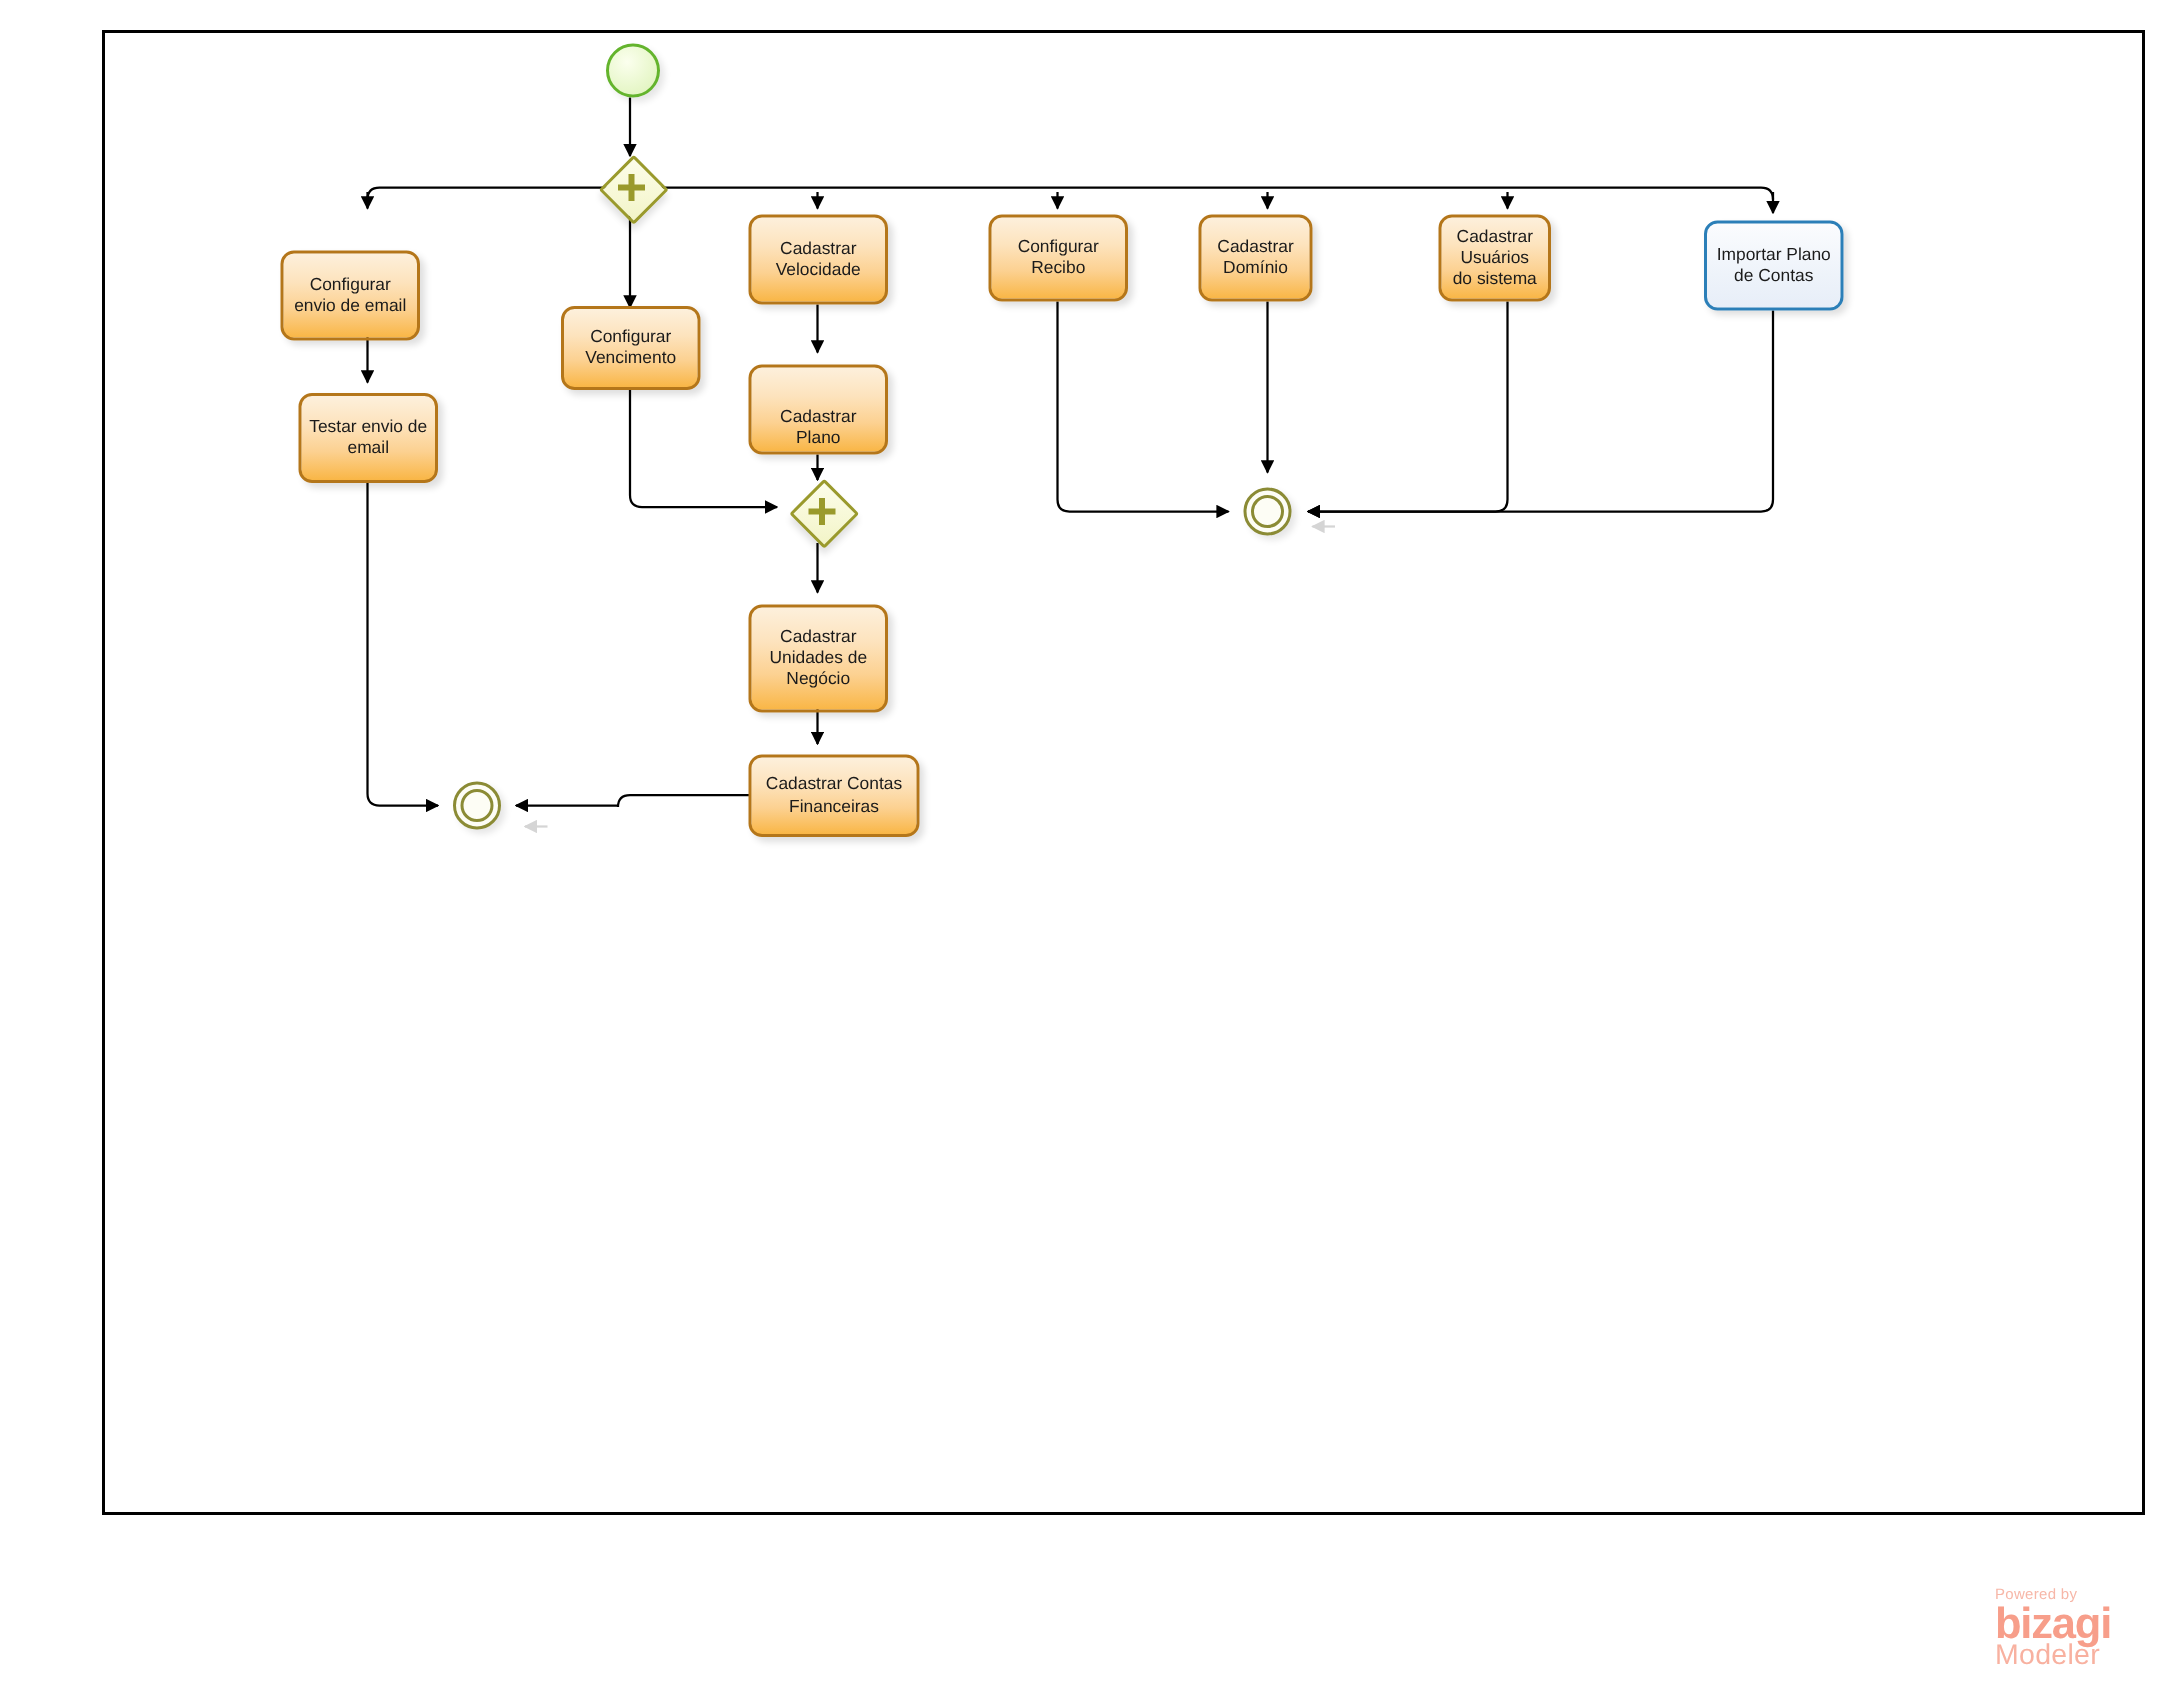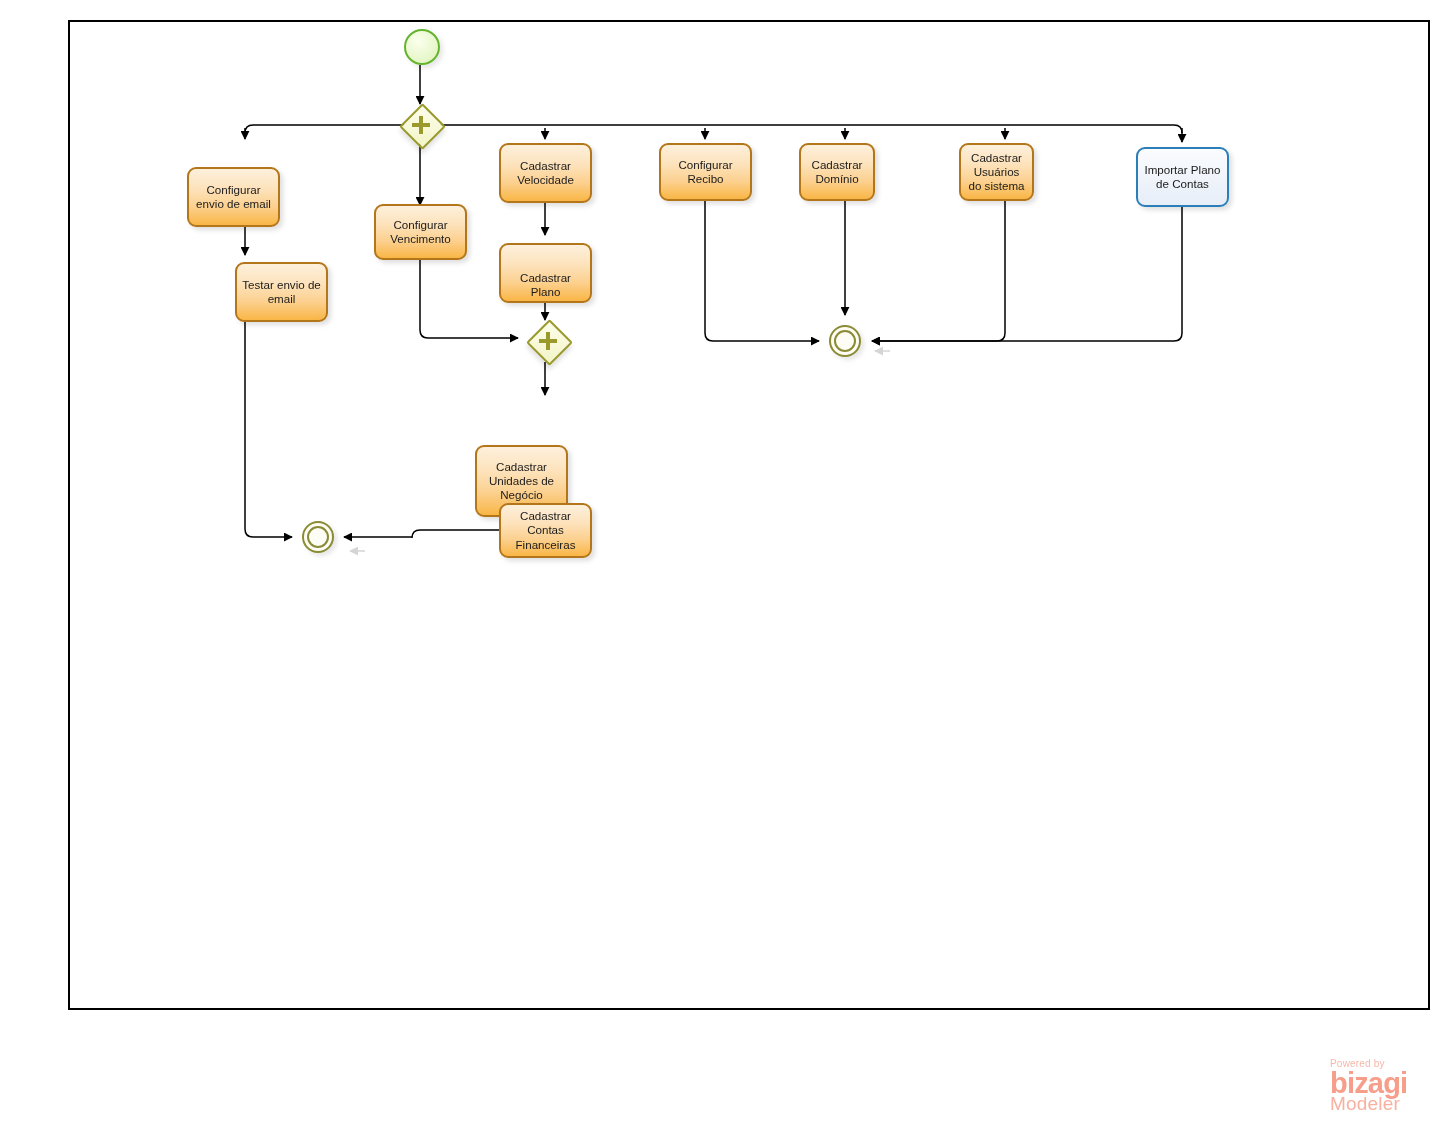--- a/index.html
+++ b/index.html
@@ -258,21 +258,21 @@
       <svg width="22" height="22" viewBox="0 0 22 22">
         <path d="M9 2 h4 v7 h7 v4 h-7 v7 h-4 v-7 h-7 v-4 h7 z" fill="#9a9a2c"></path>
       </svg>
     </div>
   </div>
 
   <div class="node task" style="left:187px; top:143px; width:93px; height:60px;margin-top:24px;">
     <span class="label">Configurar envio de email</span>
   </div>
 
-  <div class="node task" style="left:199px; top:262px; width:93px; height:60px;margin-left:36px;">
+  <div class="node task" style="left:199px; top:262px; width:93px; height:60px;">
     <span class="label">Testar envio de email</span>
   </div>
 
   <div class="node task" style="left:374px; top:204px; width:93px; height:56px;">
     <span class="label">Configurar Vencimento</span>
   </div>
 
   <div class="node task" style="left:499px; top:143px; width:93px; height:60px;">
     <span class="label">Cadastrar Velocidade</span>
   </div>
@@ -283,25 +283,25 @@
 
   <div class="node" style="left:527px; top:320px; width:41px; height:41px;">
     <div class="gateway" style="position:absolute; left:6px; top:6px; width:29px; height:29px;"></div>
     <div class="gateway-plus">
       <svg width="22" height="22" viewBox="0 0 22 22">
         <path d="M9 2 h4 v7 h7 v4 h-7 v7 h-4 v-7 h-7 v-4 h7 z" fill="#9a9a2c"></path>
       </svg>
     </div>
   </div>
 
-  <div class="node task" style="left:475px; top:403px; width:93px; height:72px;margin-top:42px;">
+  <div class="node task" style="left:499px; top:403px; width:93px; height:72px;">
     <span class="label">Cadastrar Unidades de Negócio</span>
   </div>
 
-  <div class="node task" style="left:499px; top:503px; width:93px; height:55px;text-align:center;">
+  <div class="node task" style="left:499px; top:503px; width:114px; height:55px;text-align:center;">
     <span class="label">Cadastrar Contas Financeiras</span>
   </div>
 
   <div class="node task" style="left:659px; top:143px; width:93px; height:58px;">
     <span class="label">Configurar Recibo</span>
   </div>
 
   <div class="node task" style="left:799px; top:143px; width:76px; height:58px;">
     <span class="label">Cadastrar Domínio</span>
   </div>

